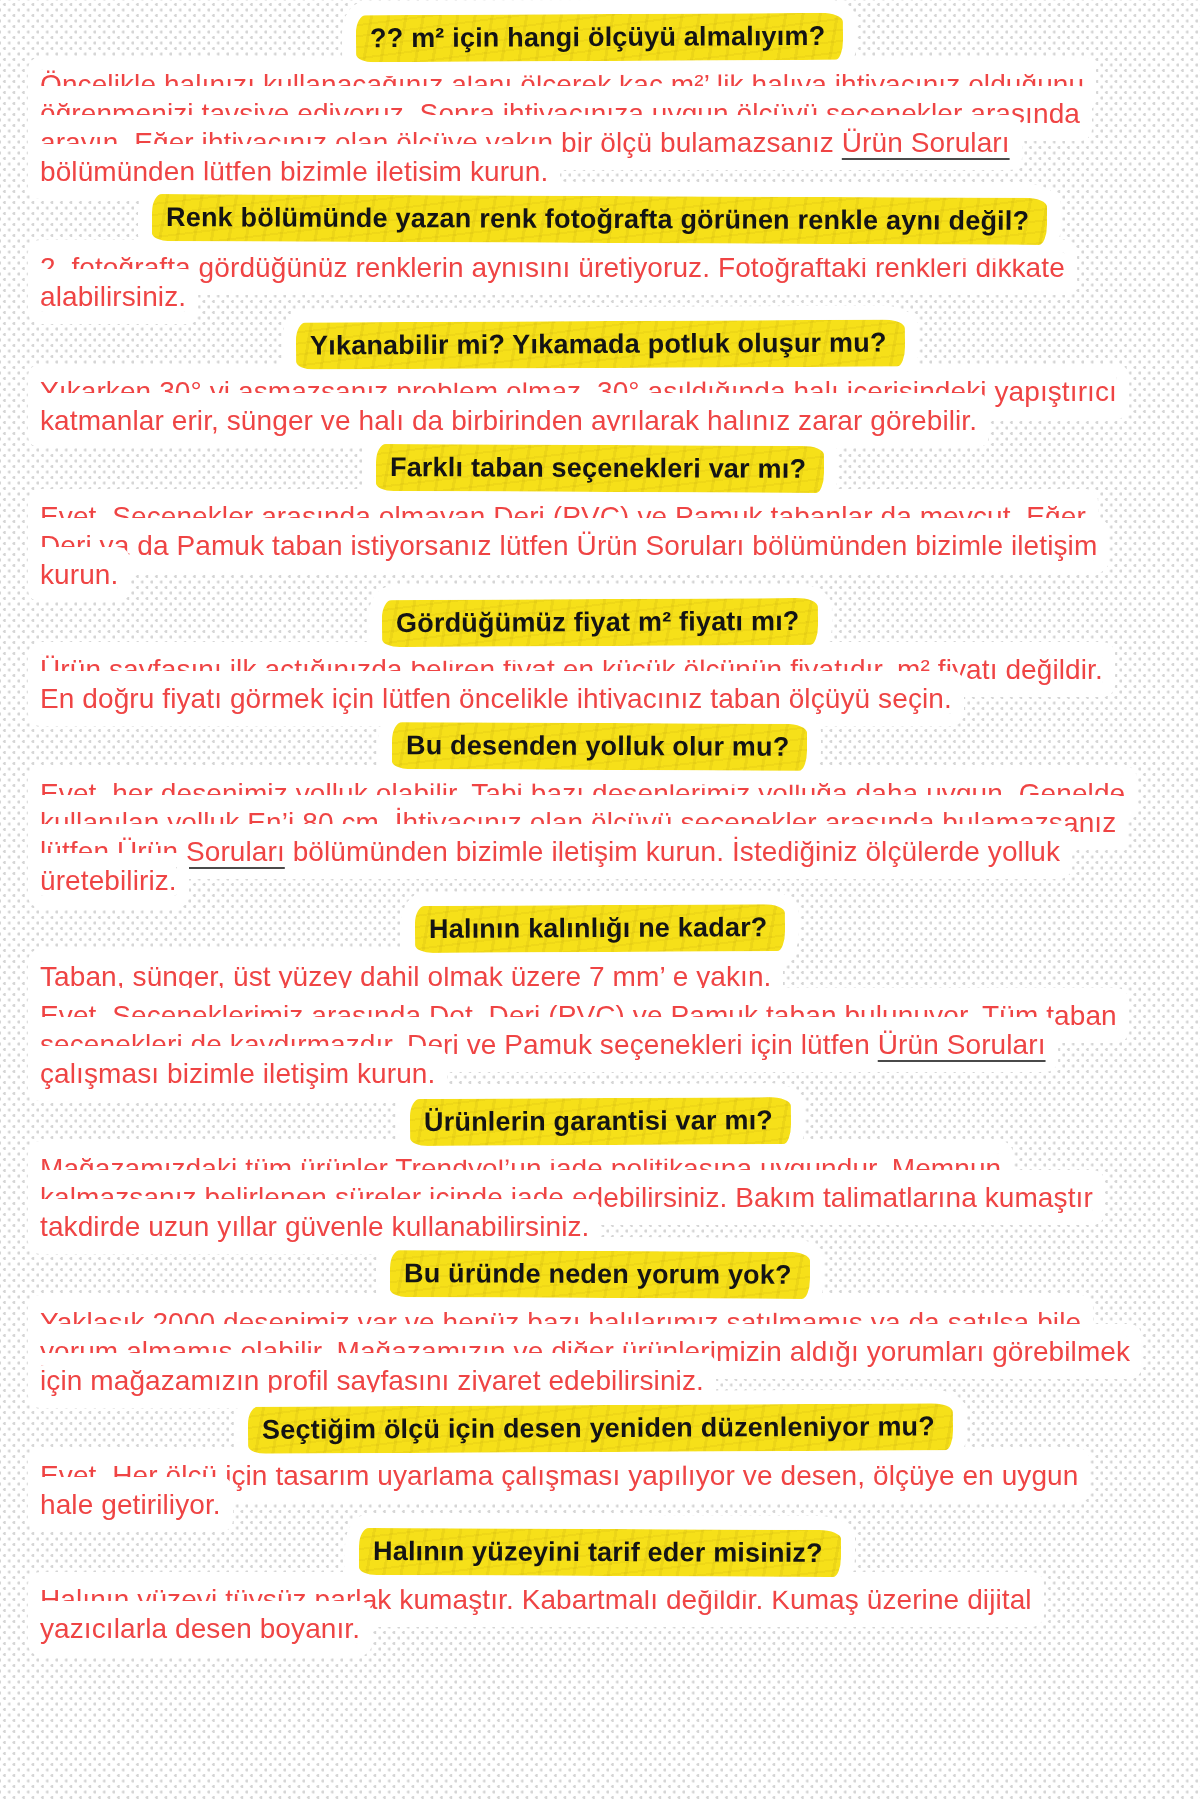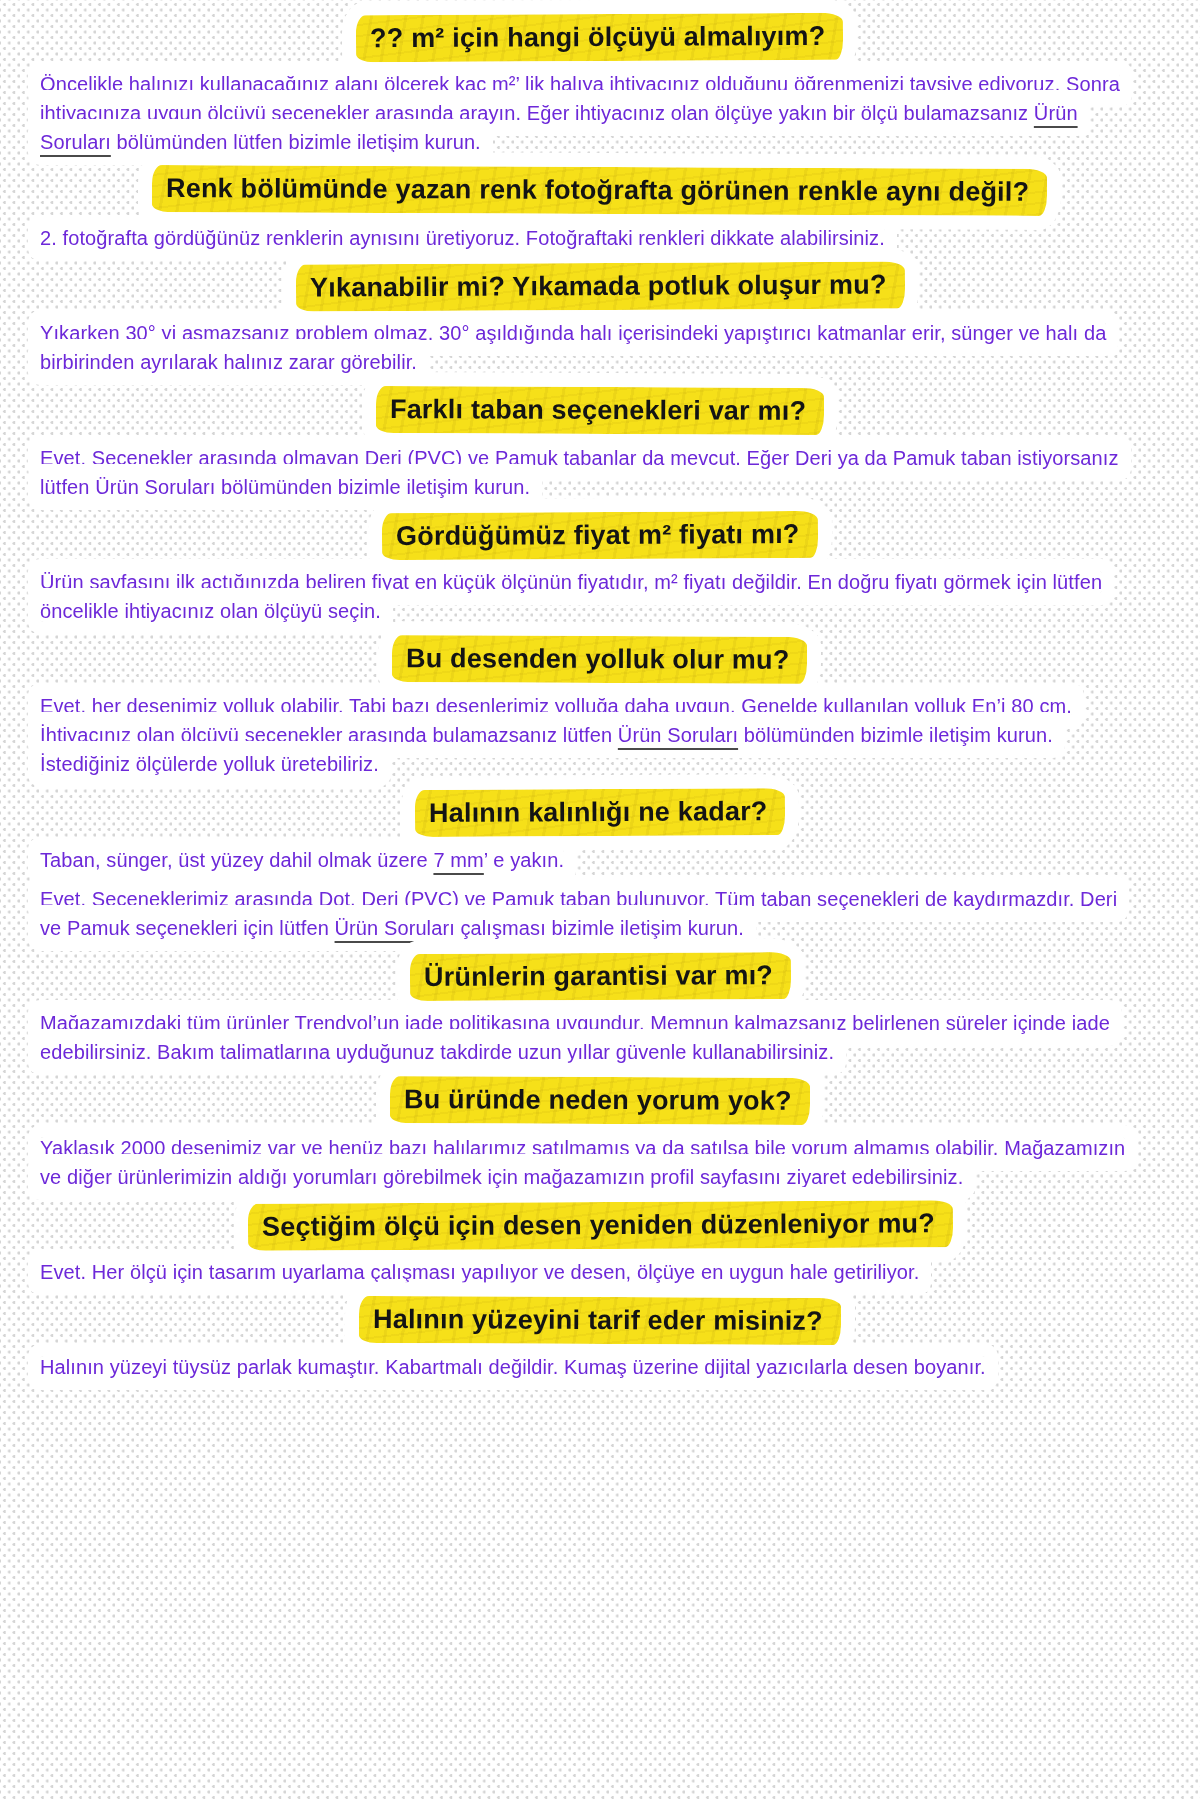--- a/index.html
+++ b/index.html
@@ -33,23 +33,23 @@
     padding: 7px 18px 8px 14px;
     border-radius: 10px 22px 8px 18px / 18px 9px 20px 8px;
     box-shadow: 0 0 0 14px #ffffff;
     letter-spacing: 0.2px;
   }
   .faq:nth-child(odd) mark.hl { transform: rotate(-0.3deg); }
   .faq:nth-child(even) mark.hl { transform: rotate(0.25deg); }
   p.a {
     margin: 9px 0 0 0;
     max-width: 1095px;
-    font-size: 20px;
+    font-size: 28px;
     line-height: 29px;
-    color: #6d28d9;
+    color: #ef4444;
     letter-spacing: 0.1px;
   }
   span.halo {
     background: #ffffff;
     box-shadow: 0 0 0 12px #ffffff;
     border-radius: 4px;
     box-decoration-break: clone;
     -webkit-box-decoration-break: clone;
   }
   span.halo u {
@@ -79,40 +79,40 @@
     <p class="a"><span class="halo"><span>Yıkarken 30° yi aşmazsanız problem olmaz. 30° aşıldığında halı içerisindeki yapıştırıcı katmanlar erir, sünger ve halı da birbirinden ayrılarak halınız zarar görebilir.</span></span></p>
   </section>
 
   <section class="faq">
     <h2 class="q"><mark class="hl">Farklı taban seçenekleri var mı?</mark></h2>
     <p class="a"><span class="halo"><span>Evet. Seçenekler arasında olmayan Deri (PVC) ve Pamuk tabanlar da mevcut. Eğer Deri ya da Pamuk taban istiyorsanız lütfen Ürün Soruları bölümünden bizimle iletişim kurun.</span></span></p>
   </section>
 
   <section class="faq">
     <h2 class="q"><mark class="hl">Gördüğümüz fiyat m² fiyatı mı?</mark></h2>
-    <p class="a"><span class="halo"><span>Ürün sayfasını ilk açtığınızda beliren fiyat en küçük ölçünün fiyatıdır, m² fiyatı değildir. En doğru fiyatı görmek için lütfen öncelikle ihtiyacınız olan ölçüyü seçin.</span></span></p>
+    <p class="a"><span class="halo"><span>Ürün sayfasını ilk açtığınızda beliren fiyat en küçük ölçünün fiyatıdır, m² fiyatı değildir. En doğru fiyatı görmek için lütfen öncelikle ihtiyacınız taban ölçüyü seçin.</span></span></p>
   </section>
 
   <section class="faq">
     <h2 class="q"><mark class="hl">Bu desenden yolluk olur mu?</mark></h2>
     <p class="a"><span class="halo"><span>Evet, her desenimiz yolluk olabilir. Tabi bazı desenlerimiz yolluğa daha uygun. Genelde kullanılan yolluk En’i 80 cm. İhtiyacınız olan ölçüyü seçenekler arasında bulamazsanız lütfen </span><u>Ürün Soruları</u><span> bölümünden bizimle iletişim kurun. İstediğiniz ölçülerde yolluk üretebiliriz.</span></span></p>
   </section>
 
   <section class="faq">
     <h2 class="q"><mark class="hl">Halının kalınlığı ne kadar?</mark></h2>
     <p class="a"><span class="halo"><span>Taban, sünger, üst yüzey dahil olmak üzere </span><u>7 mm</u><span>’ e yakın.</span></span></p>
   </section>
 
   <section class="faq">
     <p class="a"><span class="halo"><span>Evet. Seçeneklerimiz arasında Dot, Deri (PVC) ve Pamuk taban bulunuyor. Tüm taban seçenekleri de kaydırmazdır. Deri ve Pamuk seçenekleri için lütfen </span><u>Ürün Soruları</u><span> çalışması bizimle iletişim kurun.</span></span></p>
   </section>
 
   <section class="faq">
     <h2 class="q"><mark class="hl">Ürünlerin garantisi var mı?</mark></h2>
-    <p class="a"><span class="halo"><span>Mağazamızdaki tüm ürünler Trendyol’un iade politikasına uygundur. Memnun kalmazsanız belirlenen süreler içinde iade edebilirsiniz. Bakım talimatlarına uyduğunuz takdirde uzun yıllar güvenle kullanabilirsiniz.</span></span></p>
+    <p class="a"><span class="halo"><span>Mağazamızdaki tüm ürünler Trendyol’un iade politikasına uygundur. Memnun kalmazsanız belirlenen süreler içinde iade edebilirsiniz. Bakım talimatlarına kumaştır takdirde uzun yıllar güvenle kullanabilirsiniz.</span></span></p>
   </section>
 
   <section class="faq">
     <h2 class="q"><mark class="hl">Bu üründe neden yorum yok?</mark></h2>
     <p class="a"><span class="halo"><span>Yaklaşık 2000 desenimiz var ve henüz bazı halılarımız satılmamış ya da satılsa bile yorum almamış olabilir. Mağazamızın ve diğer ürünlerimizin aldığı yorumları görebilmek için mağazamızın profil sayfasını ziyaret edebilirsiniz.</span></span></p>
   </section>
 
   <section class="faq">
     <h2 class="q"><mark class="hl">Seçtiğim ölçü için desen yeniden düzenleniyor mu?</mark></h2>
     <p class="a"><span class="halo"><span>Evet. Her ölçü için tasarım uyarlama çalışması yapılıyor ve desen, ölçüye en uygun hale getiriliyor.</span></span></p>

